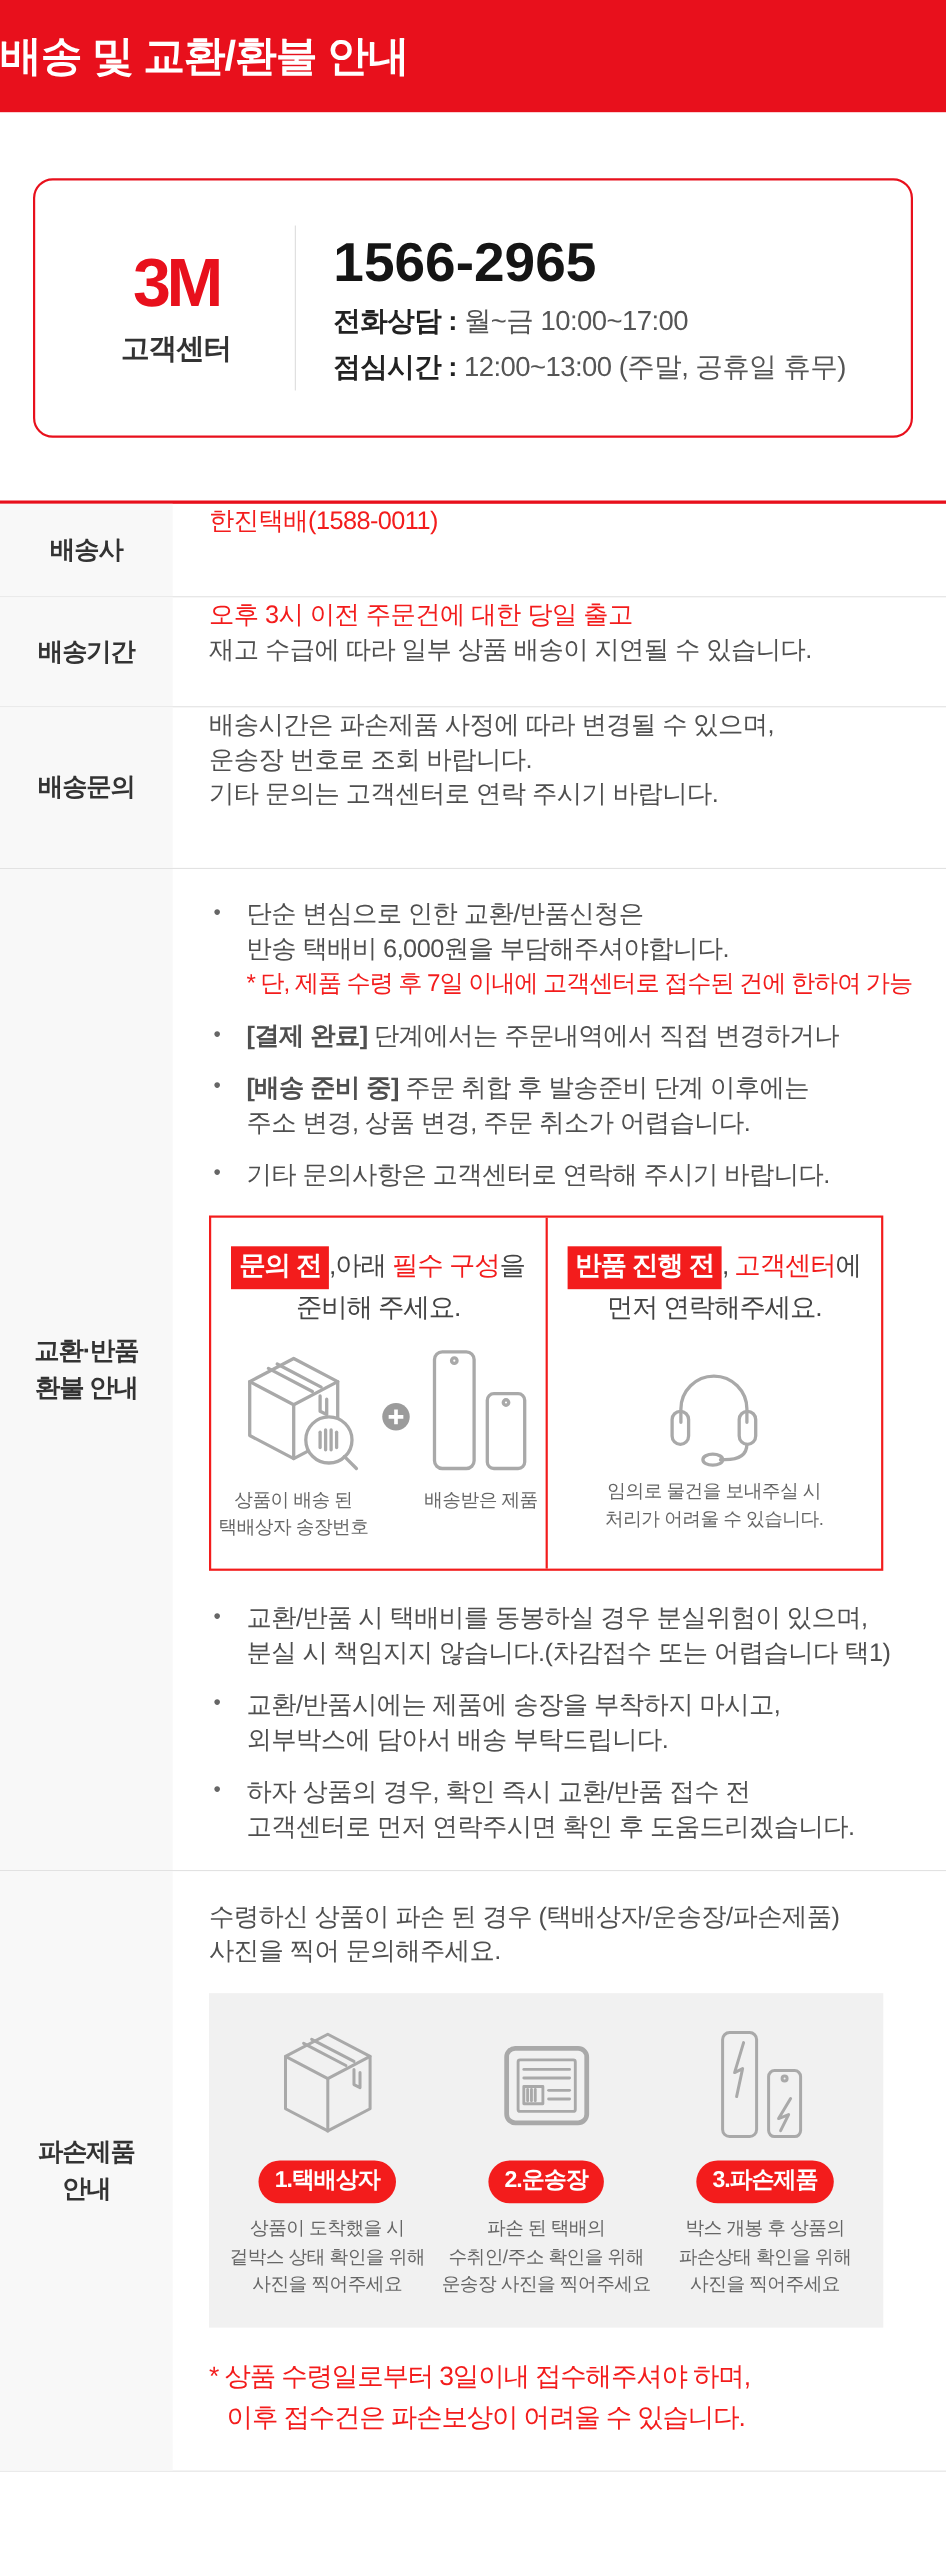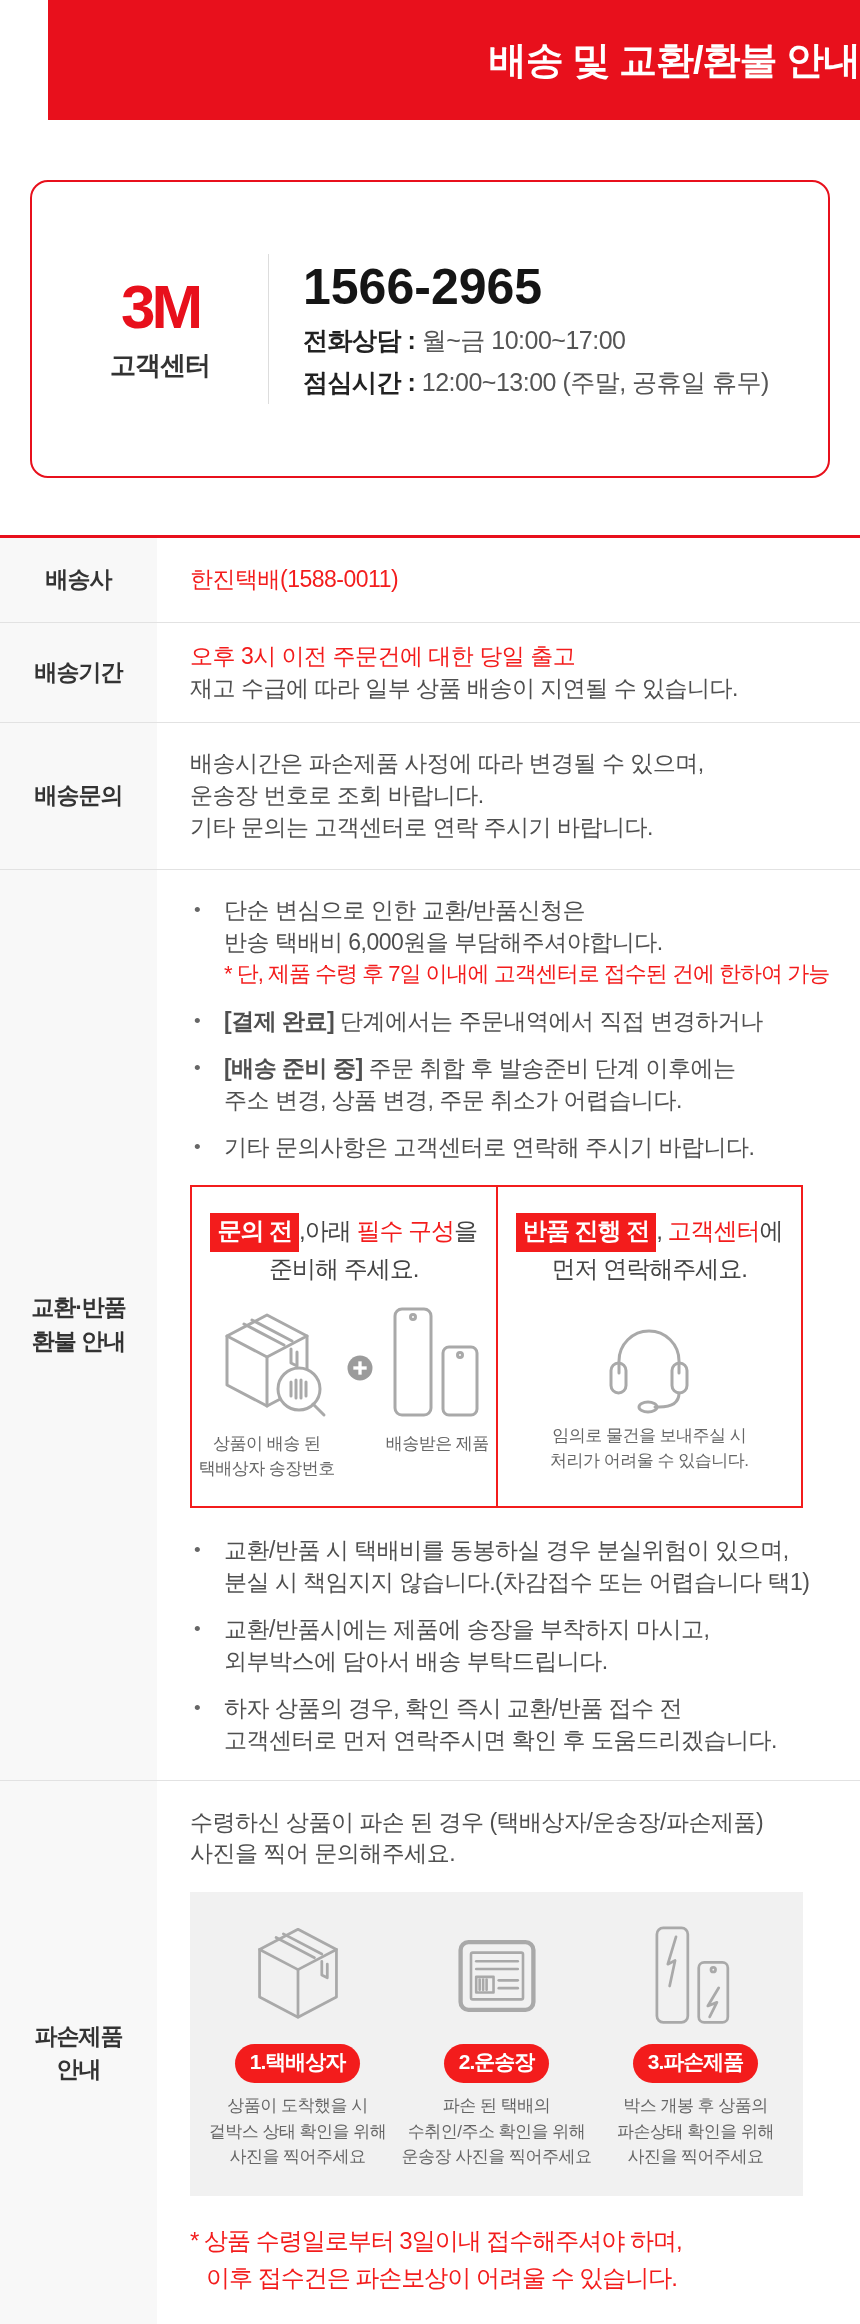--- a/index.html
+++ b/index.html
@@ -16,29 +16,29 @@
   html,body{background:#fff;}
   body{
     width:860px;
     min-height:2324px;
     margin:0 auto;
     font-family:"Liberation Sans","DejaVu Sans",sans-serif;
     color:var(--ink);
   }
   
   .banner{
-    height:120px;background:var(--accent);
-    display:flex;align-items:center;justify-content:flex-end;margin-left:48px;
+    height:102px;background:var(--accent);
+    display:flex;align-items:center;justify-content:flex-start;
   }
   .banner h1{
     color:#fff;font-size:38px;font-weight:bold;letter-spacing:-1px;
   }
   
   .cc-box{
-    margin:60px 30px 0 30px;height:298px;
+    margin:60px 30px 0 30px;height:236px;
     border:2px solid var(--accent);border-radius:18px;
     display:flex;align-items:center;padding:0 10px 0 38px;background:#fff;
   }
   .cc-left{width:180px;text-align:center;flex-shrink:0;}
   .brand{font-size:62px;font-weight:900;color:var(--accent);letter-spacing:-4px;line-height:1;}
   .brand-sub{font-size:26px;font-weight:bold;color:var(--ink-strong);margin-top:10px;letter-spacing:-1px;}
   .cc-divider{width:1px;height:150px;background:#ddd;margin:0 34px 0 18px;}
   .cc-right{flex:1;}
   .phone{font-size:50px;font-weight:bold;color:#151515;letter-spacing:0;line-height:1.1;}
   .hours-line{font-size:25px;color:#555;margin-top:9px;letter-spacing:-0.5px;}
@@ -48,21 +48,21 @@
   .table-top-line{height:3px;background:var(--accent);margin-top:57px;}
   .info-table{width:100%;}
   .row{display:flex;border-bottom:1px solid var(--divider);}
   .row-label{
     width:157px;flex-shrink:0;background:var(--label-bg);
     display:flex;flex-direction:column;align-items:center;justify-content:center;
     font-size:23px;font-weight:bold;color:var(--ink-strong);
     line-height:1.45;letter-spacing:-1px;text-align:center;
   }
   .row-content{flex:1;padding:0 20px 0 33px;font-size:23px;line-height:1.38;letter-spacing:-0.5px;color:#4f4f4f;}
-  .r-center{display:flex;flex-direction:column;justify-content:center;}
+  .r-center{display:flex;flex-direction:column;justify-content:flex-start;}
   .row-ship{min-height:85px;}
   .row-period{min-height:100px;}
   .row-inquiry{min-height:147px;}
   .row-exchange{min-height:852px;}
   .row-damaged{min-height:438px;}
   .red-text{color:var(--text-red);}
   .line{display:block;}
   
   .bullets{padding-top:24px;padding-bottom:24px;}
   .bullet{display:flex;margin-bottom:15px;}

